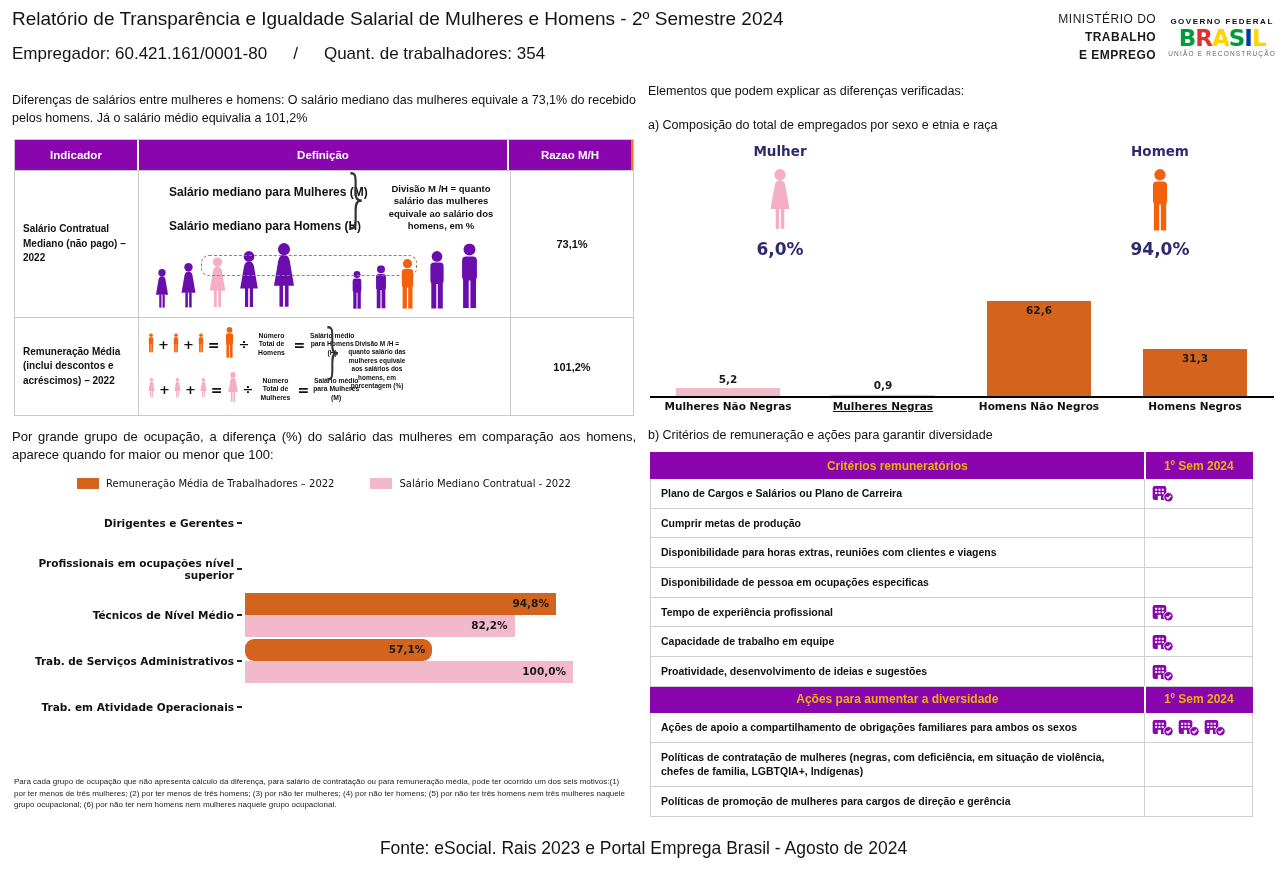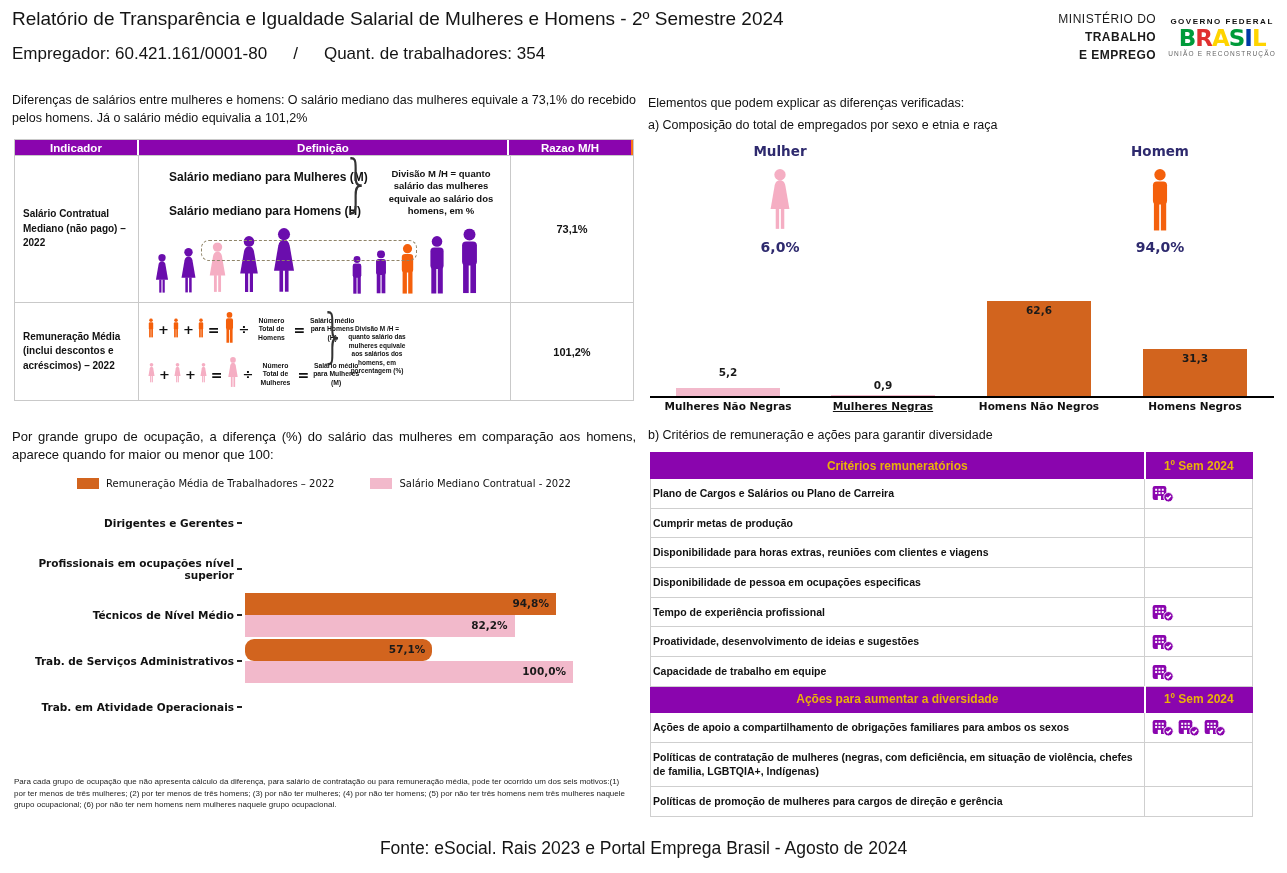--- a/index.html
+++ b/index.html
@@ -27,21 +27,21 @@
   .brand{text-align:center}
   .brand .gtop{font-size:8px;font-weight:bold;letter-spacing:1.5px;color:#111}
   .brand .word{font-size:23px;font-weight:900;letter-spacing:-1px;line-height:1.05;font-family:"DejaVu Sans",sans-serif}
   .brand .gbot{font-size:6.5px;letter-spacing:1.2px;color:#666}
 
   
   .intro{left:12px;top:92px;width:624px;font-size:12.5px;line-height:1.4;text-align:justify}
 
   
   .ind-table{left:14px;top:139px;width:620px;border:1px solid var(--border);background:#fff}
-  .ind-head{display:flex;height:15px;background:#f97316}
+  .ind-head{display:flex;height:30px;background:#f97316}
   .ind-head .hc{background:var(--purple);color:#fff;font-weight:bold;font-size:11.5px;display:flex;align-items:center;justify-content:center}
   .hc.c1{width:124px;border-right:2px solid #fff}
   .hc.c2{width:370px;border-right:2px solid #fff}
   .hc.c3{width:122px}
   .ind-row{display:flex;border-top:1px solid var(--border)}
   .c-ind{width:124px;padding:6px 8px;font-weight:bold;font-size:10px;line-height:1.45;display:flex;align-items:center;border-right:1px solid var(--border)}
   .c-def{width:372px;position:relative;border-right:1px solid var(--border)}
   .c-ratio{width:122px;display:flex;align-items:center;justify-content:center;font-weight:bold;font-size:11px}
   .r1{height:147px}
   .r2{height:98px}
@@ -71,41 +71,41 @@
   .occ-row{display:flex;height:46px;align-items:center}
   .occ-label{width:222px;text-align:right;font-size:10.5px;font-weight:bold;font-family:"DejaVu Sans",sans-serif;line-height:1.15;color:#111}
   .occ-tick{width:5px;height:1.5px;background:#222;margin:0 3px}
   .occ-plot{position:relative;flex:1;height:46px}
   .occ-bar{position:absolute;left:0}
   .occ-val{position:absolute;font-size:10.5px;font-weight:bold;font-family:"DejaVu Sans",sans-serif;color:#1a1a1a}
 
   .footnote{left:14px;top:776px;width:612px;font-size:8px;line-height:1.45;color:#222}
 
   
-  .elements-title{left:648px;top:96px;font-size:12.5px}
+  .elements-title{left:648px;top:84px;font-size:12.5px}
   .section-a{left:648px;top:118px;font-size:12.5px}
   .pic{width:96px;text-align:center}
   .pic .plabel{font-size:13.5px;font-weight:bold;color:var(--navy);font-family:"DejaVu Sans",sans-serif}
   .pic .pfig{margin-top:10px}
-  .pic .pval{font-size:14px;font-weight:bold;color:var(--navy);font-family:"DejaVu Sans",sans-serif;margin-top:4px}
+  .pic .pval{font-size:17px;font-weight:bold;color:var(--navy);font-family:"DejaVu Sans",sans-serif;margin-top:4px}
   .pic-f{left:732px;top:143px}
   .pic-m{left:1112px;top:143px}
 
   .race-chart{left:650px;top:290px;width:624px;height:132px;font-family:"DejaVu Sans",sans-serif}
   .race-axis{position:absolute;left:0;right:0;top:106px;height:1.5px;background:#000}
   .race-bar{position:absolute}
   .race-val{position:absolute;width:104px;text-align:center;font-size:10.5px;font-weight:bold;color:#1a1a1a}
   .race-cat{position:absolute;width:152px;top:110px;text-align:center;font-size:10.5px;font-weight:bold;color:#111}
 
   .section-b{left:648px;top:428px;font-size:12.5px}
   .crit-table{left:650px;top:452px;width:603px;border-collapse:collapse;background:#fff}
   .crit-table td,.crit-table th{border:1px solid #CFCFCF}
   .crit-head td{background:var(--purple);color:#eab308;font-weight:bold;font-size:12px;text-align:center;height:26px;border:1px solid var(--purple)}
   .crit-head td:last-child{border-left:2px solid #fff}
-  .crit-label{width:495px;font-size:10.5px;font-weight:bold;padding:7px 2px;line-height:1.4;color:#111}
+  .crit-label{width:495px;font-size:10.5px;font-weight:bold;padding:7px 10px;line-height:1.4;color:#111}
   .crit-period{width:108px;padding:3px 7px;vertical-align:middle}
   .crit-period svg{margin-right:4px;vertical-align:middle}
 
   .footer{left:0;top:838px;width:1287px;text-align:center;font-size:17.5px;color:#141414}
 </style>
 </head>
 <body>
 
 <svg width="0" height="0" style="position:absolute" aria-hidden="true">
   <defs>
@@ -332,21 +332,21 @@
     <div class="plabel">Homem</div>
     <div class="pfig"><svg viewBox="0 0 24 58" width="26" height="62" style="color: rgb(244, 96, 12);">
           <use href="#sym-man"></use>
         </svg></div>
     <div class="pval">94,0%</div>
   </div>
 
   <div class="abs race-chart" id="race-chart">
     <div class="race-axis"></div>
   <div class="race-bar" style="left: 26px; top: 98.1086px; width: 104px; height: 7.89137px; background: rgb(242, 185, 203);"></div>
-      <div class="race-val" style="left: 26px; top: 76px;">5,2</div>
+      <div class="race-val" style="left: 26px; top: 83px;">5,2</div>
       <div class="race-cat" style="left: 2px;">Mulheres Não Negras</div>
       <div class="race-bar" style="left: 181px; top: 104.5px; width: 104px; height: 1.5px; background: rgb(242, 185, 203);"></div>
       <div class="race-val" style="left: 181px; top: 88.5px;">0,9</div>
       <div class="race-cat" style="left: 157px; text-decoration: underline;">Mulheres Negras</div>
       <div class="race-bar" style="left: 337px; top: 11px; width: 104px; height: 95px; background: rgb(210, 100, 30);"></div>
       <div class="race-val" style="left: 337px; top: 14px;">62,6</div>
       <div class="race-cat" style="left: 313px;">Homens Não Negros</div>
       <div class="race-bar" style="left: 493px; top: 58.5px; width: 104px; height: 47.5px; background: rgb(210, 100, 30);"></div>
       <div class="race-val" style="left: 493px; top: 61.5px;">31,3</div>
       <div class="race-cat" style="left: 469px;">Homens Negros</div>
@@ -380,27 +380,27 @@
           <td class="crit-label">Disponibilidade de pessoa em ocupações especificas</td>
           <td class="crit-period"></td>
         </tr>
         <tr>
           <td class="crit-label">Tempo de experiência profissional</td>
           <td class="crit-period"><svg viewBox="0 0 23 18" width="22" height="17">
               <use href="#sym-org"></use>
             </svg></td>
         </tr>
         <tr>
+          <td class="crit-label">Capacidade de trabalho em equipe</td>
+          <td class="crit-period"><svg viewBox="0 0 23 18" width="22" height="17">
+              <use href="#sym-org"></use>
+            </svg></td>
+        </tr>
+        <tr>
           <td class="crit-label">Proatividade, desenvolvimento de ideias e sugestões</td>
-          <td class="crit-period"><svg viewBox="0 0 23 18" width="22" height="17">
-              <use href="#sym-org"></use>
-            </svg></td>
-        </tr>
-        <tr>
-          <td class="crit-label">Capacidade de trabalho em equipe</td>
           <td class="crit-period"><svg viewBox="0 0 23 18" width="22" height="17">
               <use href="#sym-org"></use>
             </svg></td>
         </tr>
       </tbody>
     <tbody>
       <tr class="crit-head">
         <td>Ações para aumentar a diversidade</td>
         <td>1º Sem 2024</td>
       </tr>

